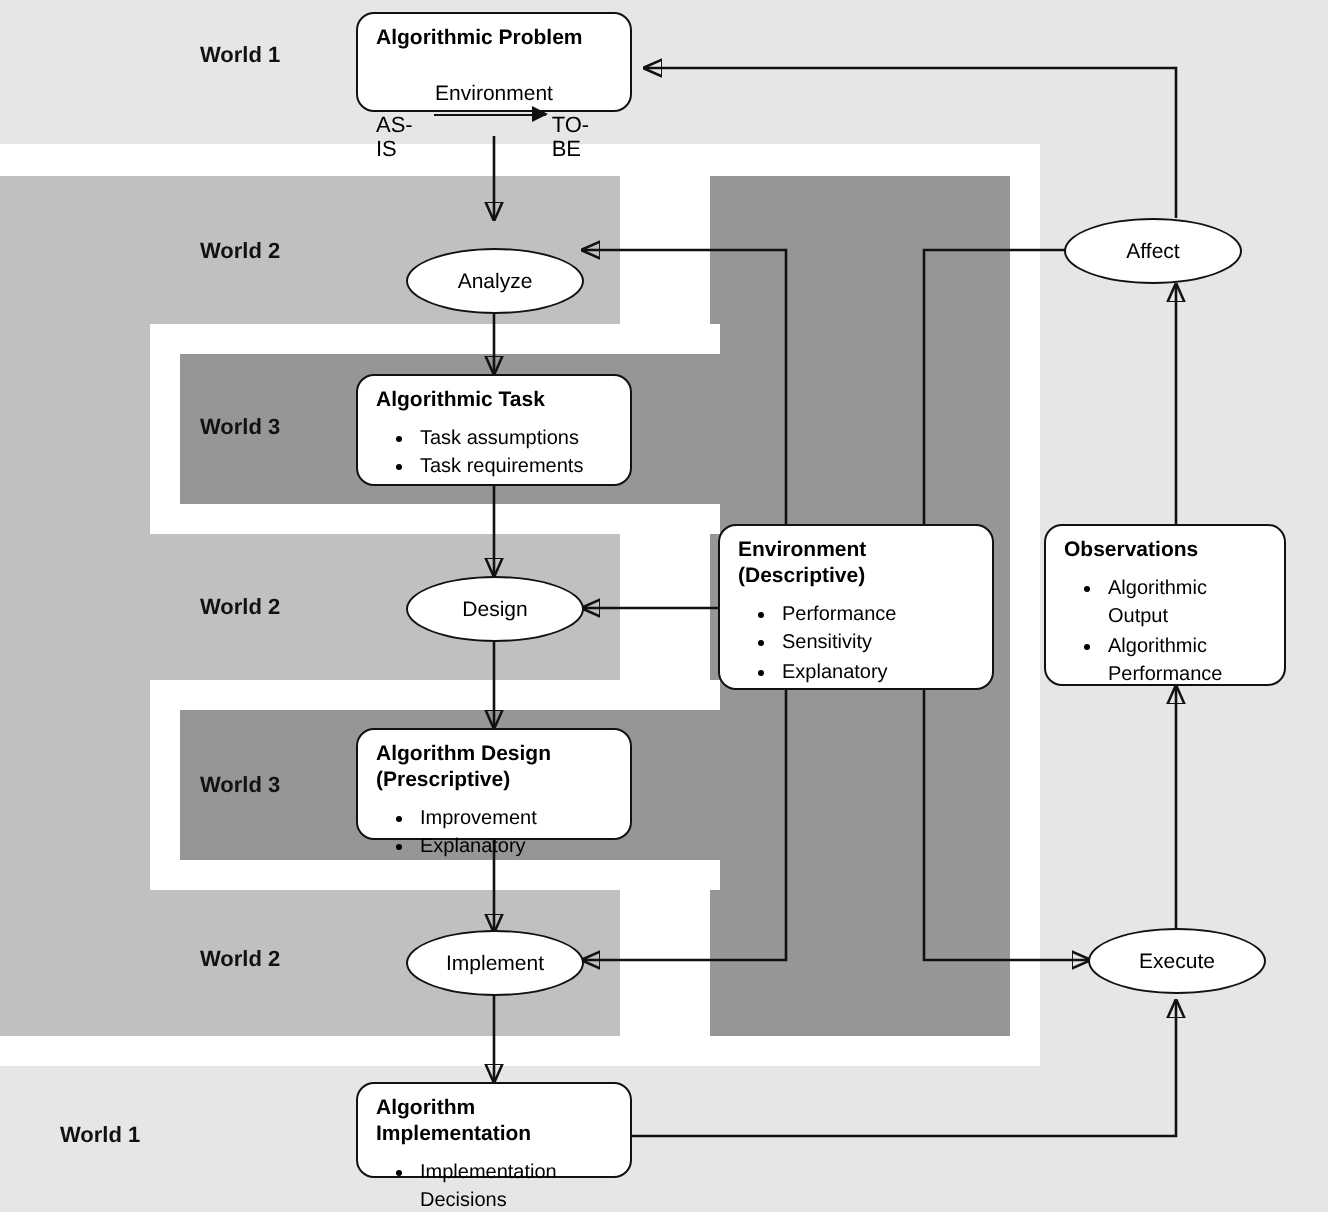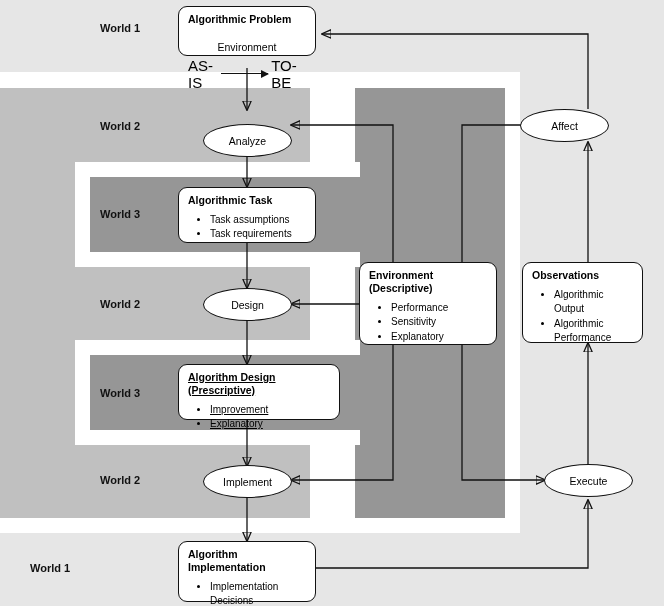--- a/index.html
+++ b/index.html
@@ -35,21 +35,21 @@
   .rbox .sub{font-size:10.5px;font-weight:bold;color:#000;line-height:1.22;}
   .rbox ul{margin:6px 0 0 0;padding-left:22px;list-style:disc;}
   .rbox li{font-size:10px;color:#000;line-height:1.45;}
 
   .ellipse{position:absolute;background:#ffffff;border:1.4px solid #111;border-radius:50%;
            display:flex;align-items:center;justify-content:center;box-sizing:border-box;}
   .ellipse span{font-size:10.5px;color:#000;}
 
   
   .ap-env{text-align:center;font-size:10.5px;margin-top:15px;}
-  .ap-row{display:flex;align-items:center;justify-content:center;margin-top:4px;font-size:15px;}
+  .ap-row{display:flex;justify-content:center;margin-top:4px;font-size:11px;}
   .ap-arrowline{position:relative;width:62px;height:1px;background:#111;margin:0 3px;}
   .ap-arrowline:after{content:"";position:absolute;right:-1px;top:-3.5px;
       border-left:8px solid #111;border-top:4px solid transparent;border-bottom:4px solid transparent;}
 </style>
 </head>
 <body>
 
 <div id="stage">
 
   <div class="band band-w1-top"></div>
@@ -128,34 +128,34 @@
     <ul>
       <li>Task assumptions</li>
       <li>Task requirements</li>
     </ul>
   </div>
 
   <div class="ellipse" style="left:203px;top:288px;width:89px;height:33px;">
     <span>Design</span>
   </div>
 
-  <div class="rbox" style="left:178px;top:364px;width:162px;height:56px;text-decoration:underline;">
+  <div class="rbox" style="left:178px;top:364px;width:138px;height:56px;">
     <div class="ttl">Algorithm Design</div>
     <div class="sub">(Prescriptive)</div>
     <ul>
       <li>Improvement</li>
       <li>Explanatory</li>
     </ul>
   </div>
 
   <div class="ellipse" style="left:203px;top:465px;width:89px;height:33px;">
     <span>Implement</span>
   </div>
 
-  <div class="rbox" style="left:178px;top:541px;width:138px;height:61px;">
+  <div class="rbox" style="left:178px;top:541px;width:138px;height:48px;">
     <div class="ttl">Algorithm Implementation</div>
     <ul>
       <li>Implementation Decisions</li>
     </ul>
   </div>
 
   <div class="rbox" style="left:359px;top:262px;width:138px;height:83px;">
     <div class="ttl">Environment</div>
     <div class="sub">(Descriptive)</div>
     <ul>
@@ -166,21 +166,21 @@
   </div>
 
   <div class="rbox" style="left:522px;top:262px;width:121px;height:81px;">
     <div class="ttl">Observations</div>
     <ul>
       <li>Algorithmic Output</li>
       <li>Algorithmic Performance</li>
     </ul>
   </div>
 
-  <div class="ellipse" style="left:520px;top:109px;width:89px;height:33px;">
+  <div class="ellipse" style="left:532px;top:109px;width:89px;height:33px;">
     <span>Affect</span>
   </div>
 
   <div class="ellipse" style="left:544px;top:464px;width:89px;height:33px;">
     <span>Execute</span>
   </div>
 
 </div>
 
 </body></html>

